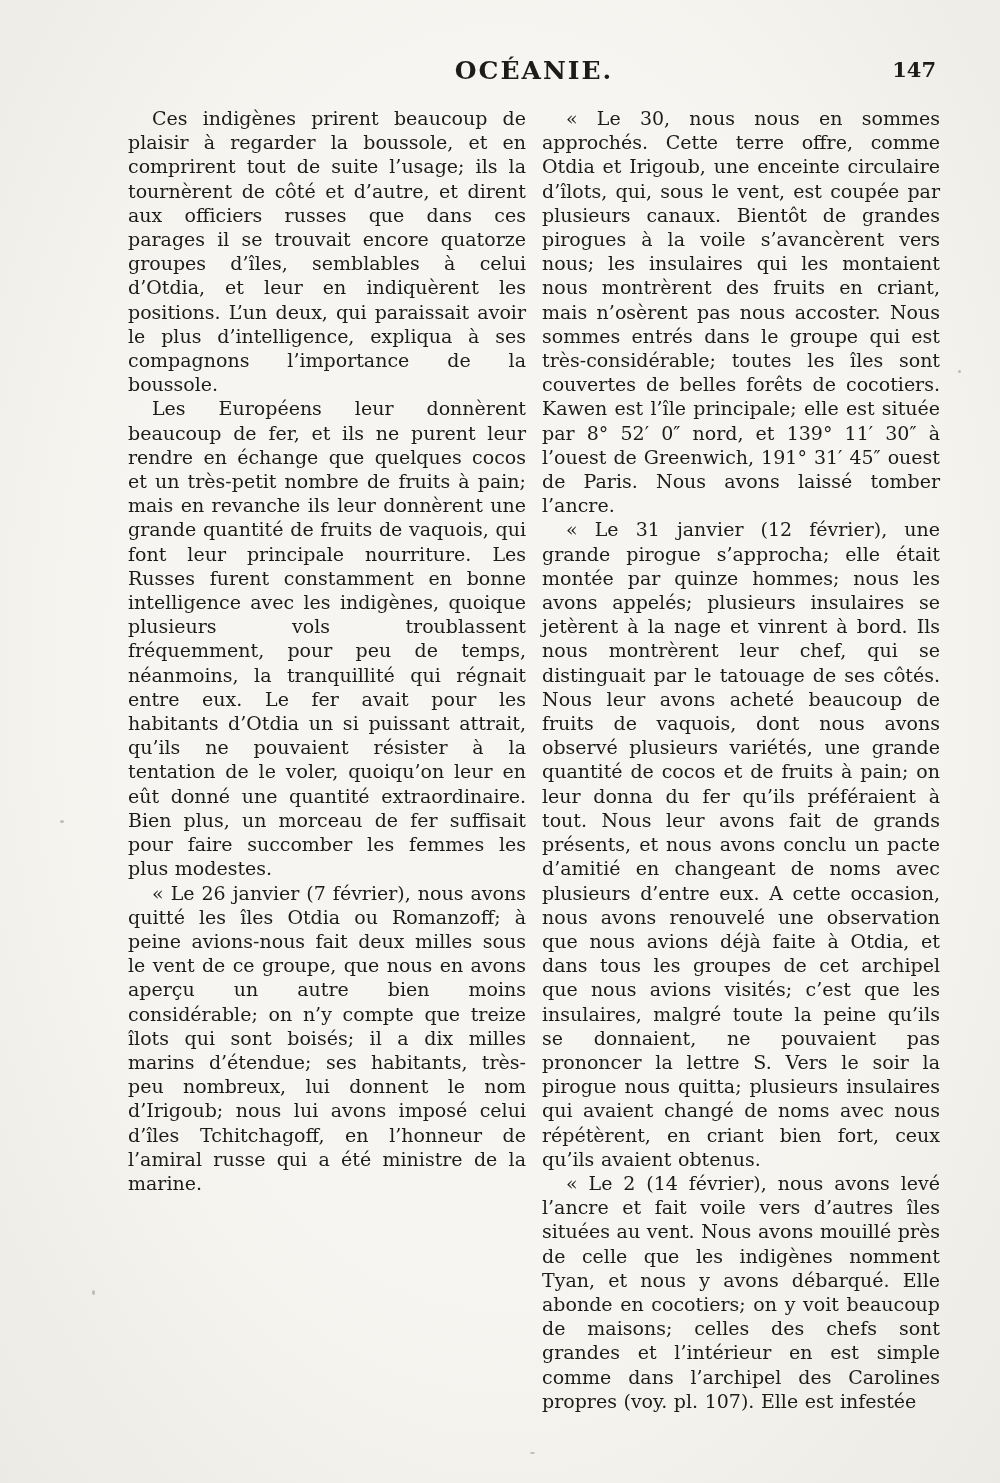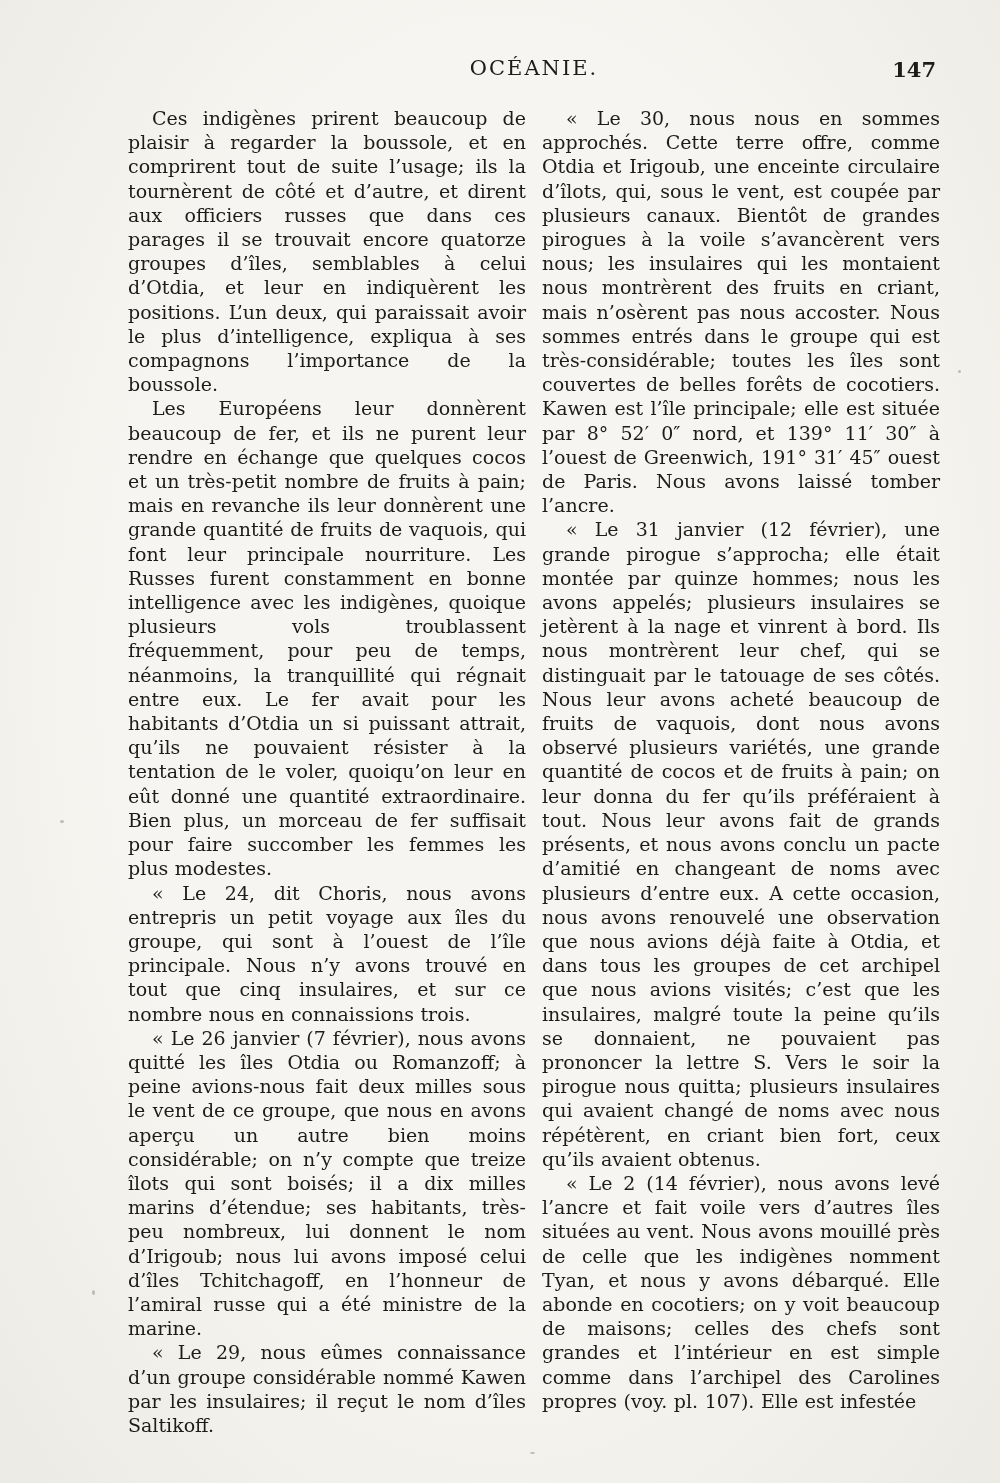--- a/index.html
+++ b/index.html
@@ -29,22 +29,22 @@
     width: 812px;
   }
   .page-header {
     position: relative;
     height: 34px;
     margin-bottom: 16px;
   }
   .running-title {
     margin: 0;
     text-align: center;
-    font-size: 21px;
-    font-weight: normal;
+    font-size: 25px;
+    font-weight: bold;
     letter-spacing: 2px;
   }
   .page-number {
     position: absolute;
     right: 4px;
     top: 1px;
     font-size: 21px;
     font-weight: bold;
     letter-spacing: 0;
   }
@@ -92,23 +92,21 @@
     <header class="page-header">
       <h1 class="running-title">OCÉANIE.</h1>
       <span class="page-number">147</span>
     </header>
 
     <div class="columns">
 
       <div class="column">
         <p>Ces indigènes prirent beaucoup de plaisir à regarder la boussole, et en comprirent tout de suite l’usage; ils la tournèrent de côté et d’autre, et dirent aux officiers russes que dans ces parages il se trouvait encore quatorze groupes d’îles, semblables à celui d’Otdia, et leur en indiquèrent les positions. L’un deux, qui paraissait avoir le plus d’intelligence, expliqua à ses compagnons l’importance de la boussole.</p>
         <p>Les Européens leur donnèrent beaucoup de fer, et ils ne purent leur rendre en échange que quelques cocos et un très-petit nombre de fruits à pain; mais en revanche ils leur donnèrent une grande quantité de fruits de vaquois, qui font leur principale nourriture. Les Russes furent constamment en bonne intelligence avec les indigènes, quoique plusieurs vols troublassent fréquemment, pour peu de temps, néanmoins, la tranquillité qui régnait entre eux. Le fer avait pour les habitants d’Otdia un si puissant attrait, qu’ils ne pouvaient résister à la tentation de le voler, quoiqu’on leur en eût donné une quantité extraordinaire. Bien plus, un morceau de fer suffisait pour faire succomber les femmes les plus modestes.</p>
-        <p>« Le 24, dit Choris, nous avons entrepris un petit voyage aux îles du groupe, qui sont à l’ouest de l’île principale. Nous n’y avons trouvé en tout que cinq insulaires, et sur ce nombre nous en connaissions trois.</p>
         <p>« Le 26 janvier (7 février), nous avons quitté les îles Otdia ou Romanzoff; à peine avions-nous fait deux milles sous le vent de ce groupe, que nous en avons aperçu un autre bien moins considérable; on n’y compte que treize îlots qui sont boisés; il a dix milles marins d’étendue; ses habitants, très-peu nombreux, lui donnent le nom d’Irigoub; nous lui avons imposé celui d’îles Tchitchagoff, en l’honneur de l’amiral russe qui a été ministre de la marine.</p>
-        <p>« Le 29, nous eûmes connaissance d’un groupe considérable nommé Kawen par les insulaires; il reçut le nom d’îles Saltikoff.</p>
       </div>
 
       <div class="column">
         <p>« Le 30, nous nous en sommes approchés. Cette terre offre, comme Otdia et Irigoub, une enceinte circulaire d’îlots, qui, sous le vent, est coupée par plusieurs canaux. Bientôt de grandes pirogues à la voile s’avancèrent vers nous; les insulaires qui les montaient nous montrèrent des fruits en criant, mais n’osèrent pas nous accoster. Nous sommes entrés dans le groupe qui est très-considérable; toutes les îles sont couvertes de belles forêts de cocotiers. Kawen est l’île principale; elle est située par 8° 52′ 0″ nord, et 139° 11′ 30″ à l’ouest de Greenwich, 191° 31′ 45″ ouest de Paris. Nous avons laissé tomber l’ancre.</p>
         <p>« Le 31 janvier (12 février), une grande pirogue s’approcha; elle était montée par quinze hommes; nous les avons appelés; plusieurs insulaires se jetèrent à la nage et vinrent à bord. Ils nous montrèrent leur chef, qui se distinguait par le tatouage de ses côtés. Nous leur avons acheté beaucoup de fruits de vaquois, dont nous avons observé plusieurs variétés, une grande quantité de cocos et de fruits à pain; on leur donna du fer qu’ils préféraient à tout. Nous leur avons fait de grands présents, et nous avons conclu un pacte d’amitié en changeant de noms avec plusieurs d’entre eux. A cette occasion, nous avons renouvelé une observation que nous avions déjà faite à Otdia, et dans tous les groupes de cet archipel que nous avions visités; c’est que les insulaires, malgré toute la peine qu’ils se donnaient, ne pouvaient pas prononcer la lettre S. Vers le soir la pirogue nous quitta; plusieurs insulaires qui avaient changé de noms avec nous répétèrent, en criant bien fort, ceux qu’ils avaient obtenus.</p>
         <p>« Le 2 (14 février), nous avons levé l’ancre et fait voile vers d’autres îles situées au vent. Nous avons mouillé près de celle que les indigènes nomment Tyan, et nous y avons débarqué. Elle abonde en cocotiers; on y voit beaucoup de maisons; celles des chefs sont grandes et l’intérieur en est simple comme dans l’archipel des Carolines propres (voy. pl. 107). Elle est infestée</p>
       </div>
 
     </div>
   </div>

